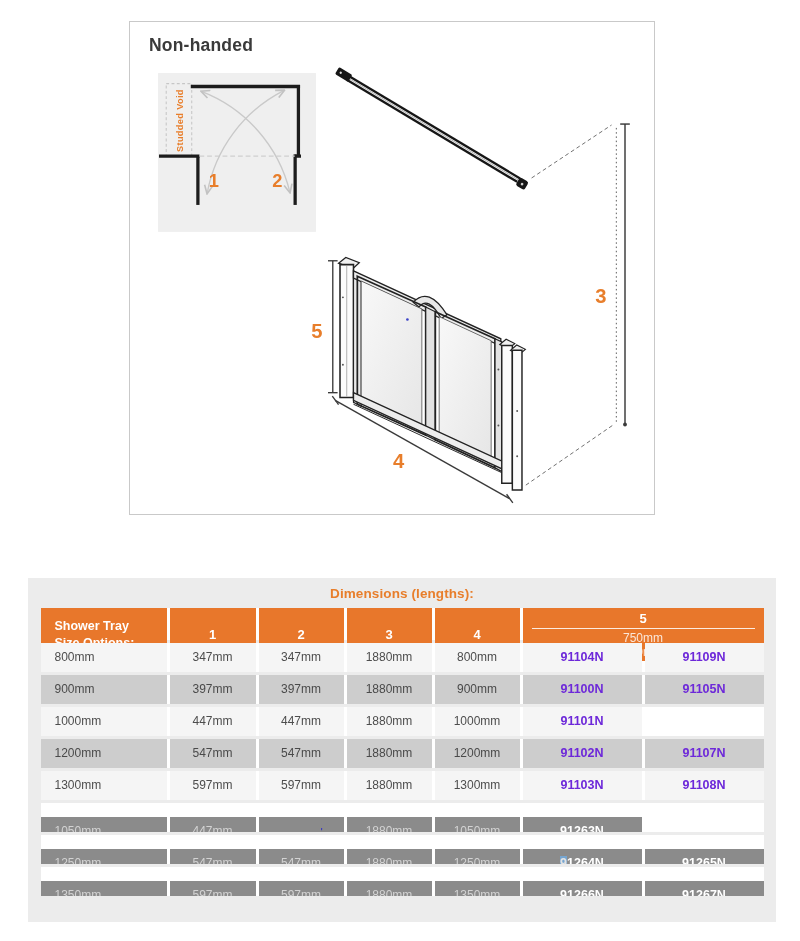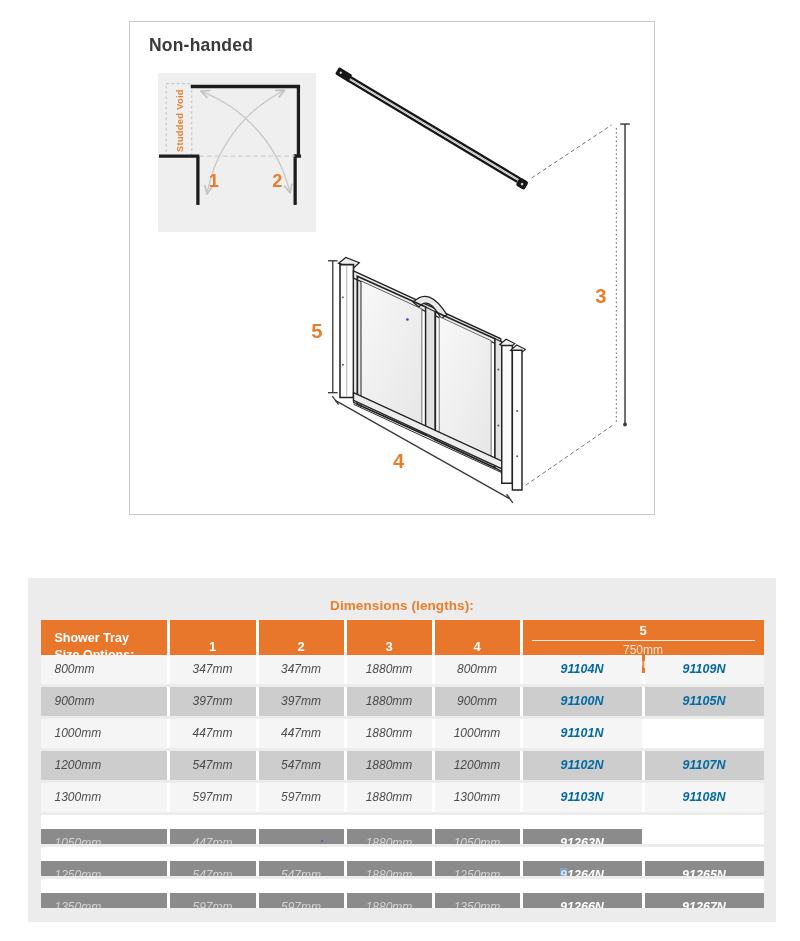--- a/index.html
+++ b/index.html
@@ -17,21 +17,21 @@
     position:absolute;left:19px;top:13px;
     font-size:17.5px;font-weight:bold;color:#3a3a3a;letter-spacing:.2px;
   }
   .diagram-svg{position:absolute;left:0;top:0;width:100%;height:100%;}
   .svg-orange-num{font-family:"Liberation Sans",sans-serif;font-weight:bold;fill:#e87e2b;}
   .svg-void-label{font-family:"Liberation Sans",sans-serif;font-weight:bold;fill:#e87e2b;font-size:9.5px;letter-spacing:.4px;}
 
   
   .dims-panel{
     position:absolute;left:28px;top:578px;width:748px;height:344px;
-    background:#ececec;box-sizing:border-box;padding-top:20px;
+    background:#ececec;box-sizing:border-box;padding-top:8px;
   }
   .dims-title{
     text-align:center;font-size:13.5px;font-weight:bold;color:#e87e2b;
     margin:0 0 7px 0;letter-spacing:.1px;
   }
   .tbl{width:723px;margin:0 auto;background:#ececec;}
   .thead{
     display:grid;grid-template-columns:126px 86px 85px 85px 85px 241px;
     gap:3px;height:32px;background:#ffffff;
   }
@@ -47,29 +47,29 @@
   .g5subs{display:flex;width:100%;flex-direction:column;}
   .g5subs span{flex:1;text-align:center;font-weight:400;font-size:12px;color:rgba(255,255,255,.82);}
 
   .tbody{background:#ececec;}
   .trow{
     display:grid;grid-template-columns:126px 86px 85px 85px 85px 119px 119px;
     gap:3px;height:29px;margin-top:3px;background:#ffffff;
   }
   .tcell{
     display:block;text-align:center;line-height:29px;font-size:12px;
-    overflow:hidden;white-space:nowrap;font-style:italic;
+    overflow:hidden;white-space:nowrap;
   }
   .tcell.c0{text-align:left;padding-left:14px;box-sizing:border-box;}
   .trow.light{ }
   .trow.light .tcell{background:#f5f5f5;color:#4d4d4d;}
   .trow.mid .tcell{background:#cdcdcd;color:#4a4a4a;}
   .trow.dark .tcell{background:#8b8b8b;color:#d3d3d3;margin-top:14px;}
   .tcell.code{font-weight:bold;font-size:12.5px;}
-  .trow.light .tcell.code,.trow.mid .tcell.code{color:#0369a1;}
+  .trow.light .tcell.code,.trow.mid .tcell.code{color:#6d28d9;}
   .trow.dark .tcell.code{color:#ffffff;}
 
   
   .tbody .trow:nth-child(6) .c2::after{
     content:"'";color:#3b3bc0;font-size:9px;vertical-align:7px;margin-left:1px;font-weight:bold;
   }
   .tbody .trow:nth-child(7) .c5::first-letter{
     background:#76a5d0;color:#e3e3e3;
   }
 </style>

